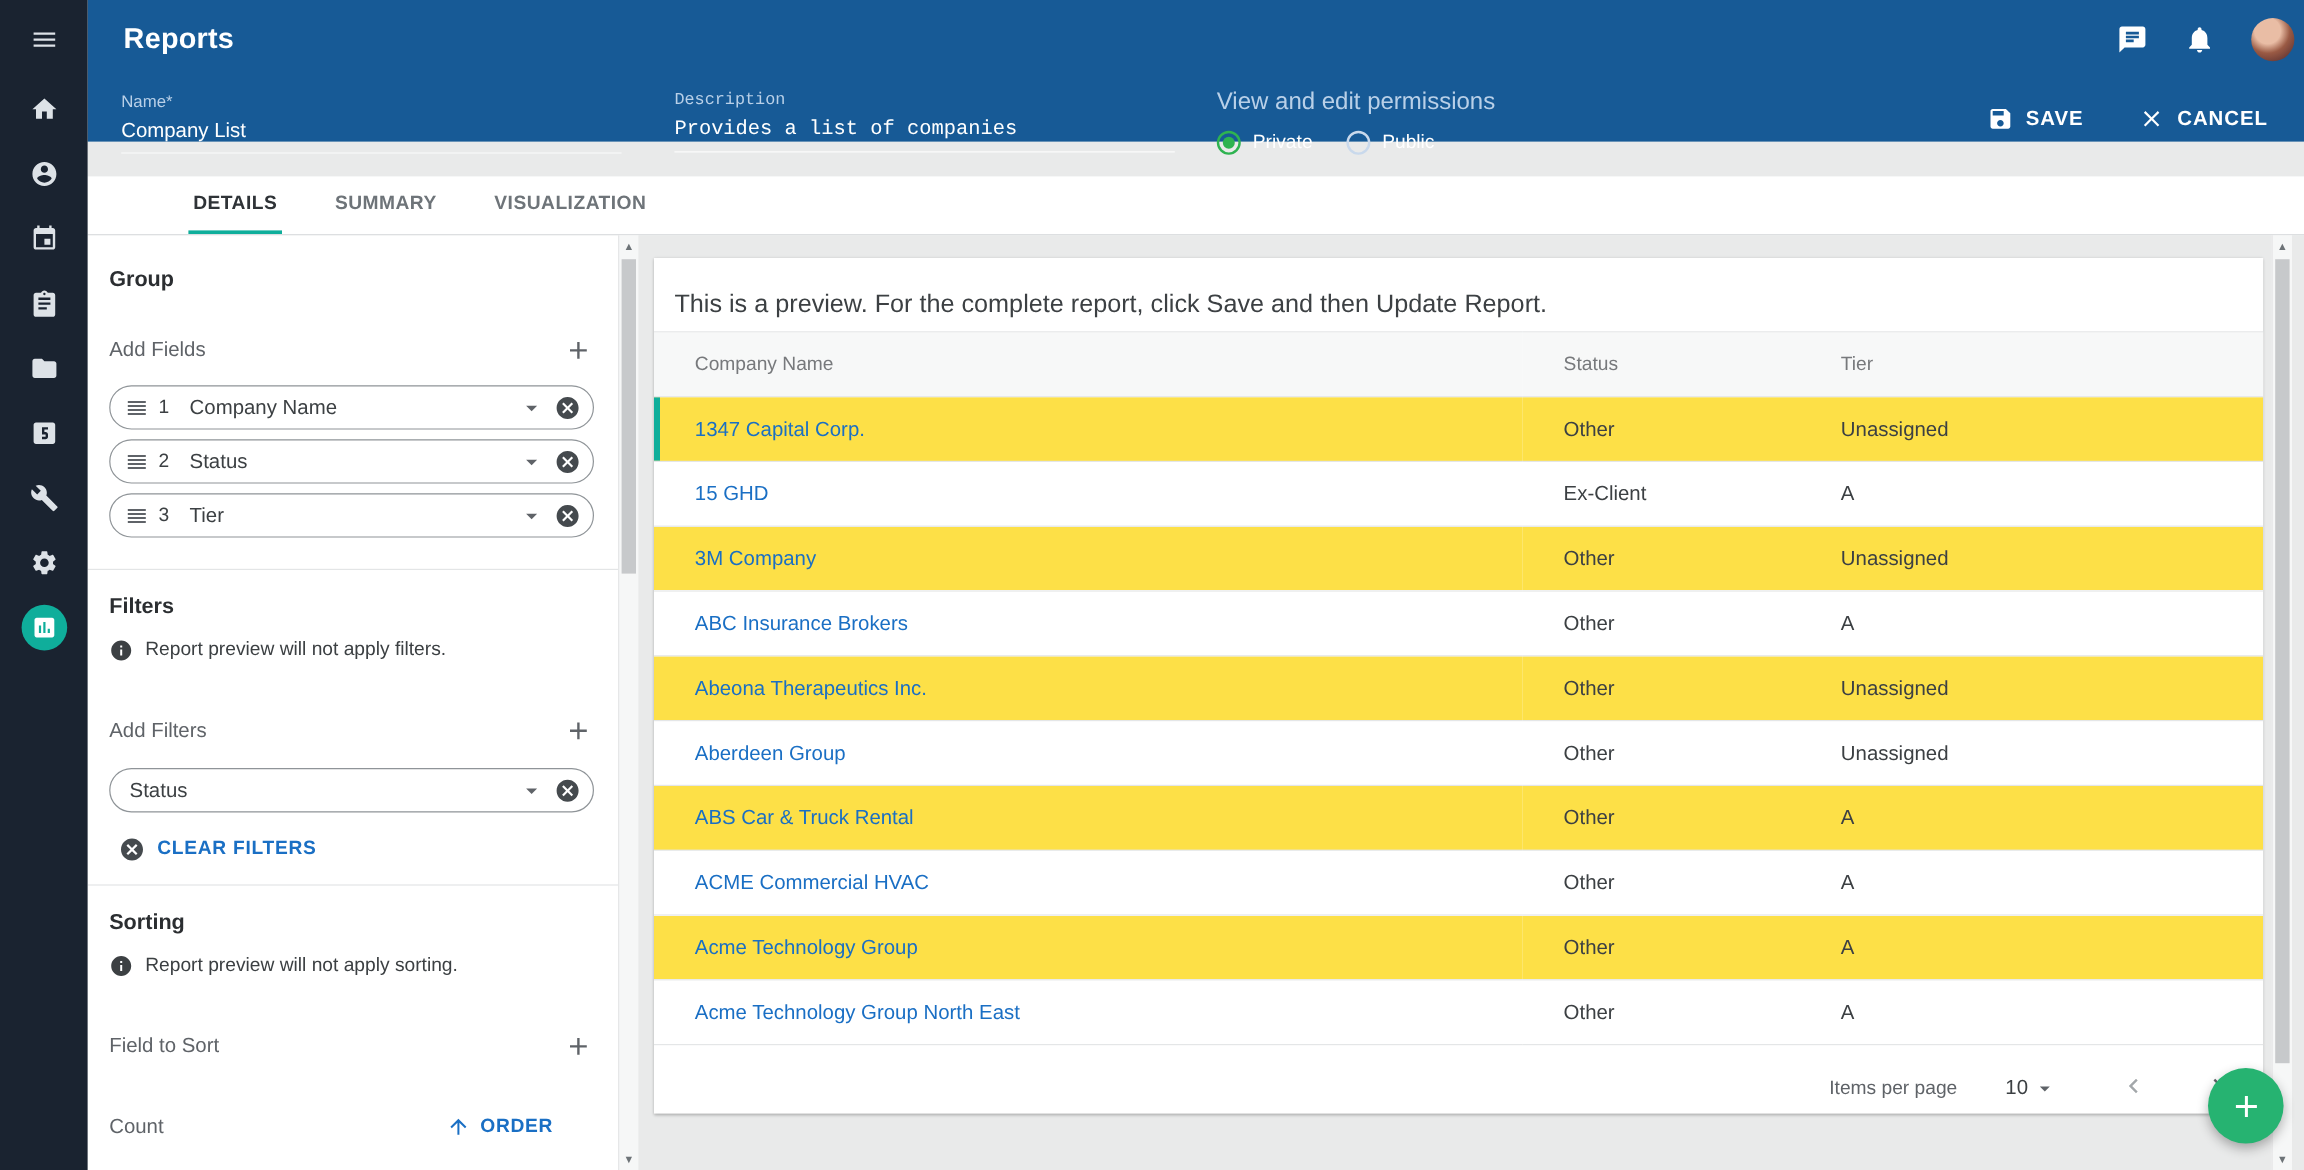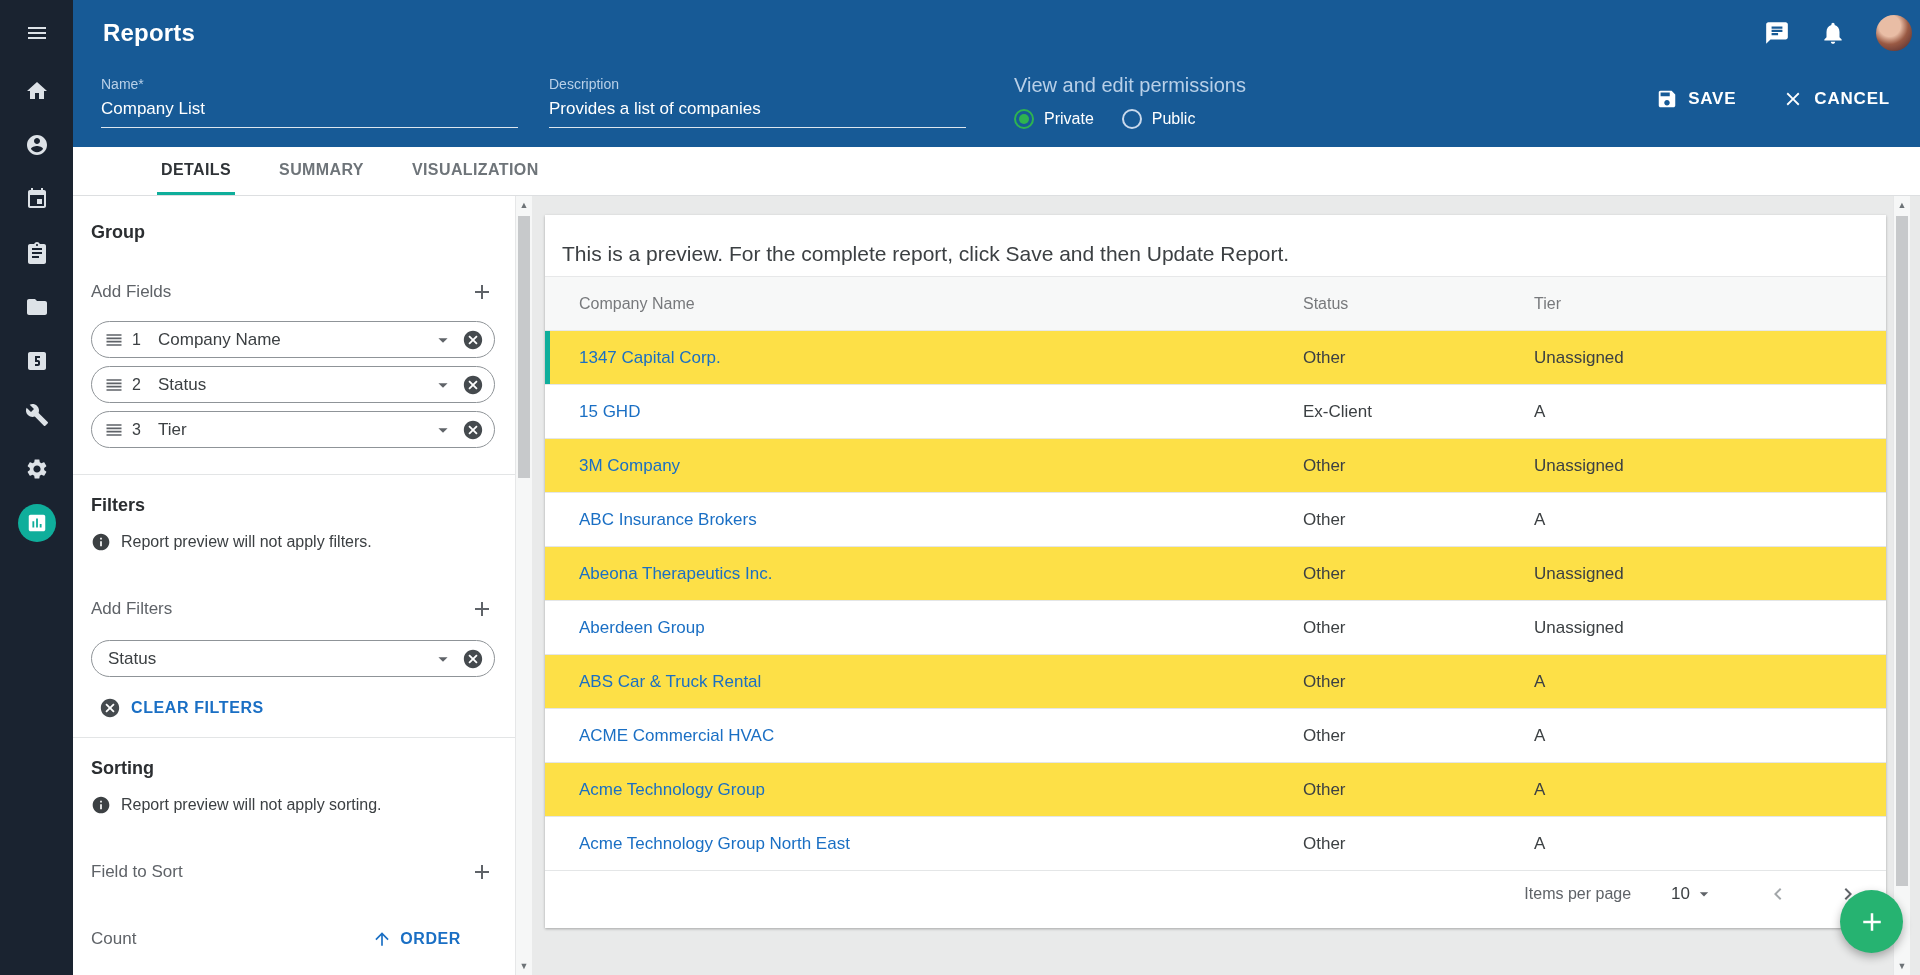--- a/index.html
+++ b/index.html
@@ -13,30 +13,30 @@
   .sb-item { width:73px; height:54px; display:flex; align-items:center; justify-content:center;
     color:#dde2e7; cursor:pointer; }
   .sb-item:first-child { margin-top:6px; }
   .sb-item.second { margin-top:4px; }
   .sb-item svg { width:24px; height:24px; fill:currentColor; }
   .sb-item .circle { width:38px; height:38px; border-radius:50%; background:#0fae9b;
     display:flex; align-items:center; justify-content:center; color:#fff; }
   .sb-item .circle svg { width:22px; height:22px; }
 
   
-  .topbar { position:absolute; left:73px; top:0; width:1847px; height:147px; background:#175a96; z-index:2; }
+  .topbar { position:absolute; left:73px; top:0; width:1847px; height:118px; background:#175a96; z-index:2; }
   .ptitle { position:absolute; left:30px; top:19px; font-size:24px; font-weight:bold; color:#fff; letter-spacing:.2px; }
   .hicons { position:absolute; right:8px; top:14px; height:38px; display:flex; align-items:center; gap:30px; }
   .hicon { width:26px; height:26px; cursor:pointer; }
   .hicon svg { width:26px; height:26px; fill:#fff; }
   .avatar { width:36px; height:36px; border-radius:50%; cursor:pointer;
     background:radial-gradient(circle at 38% 30%, #e9bda5 0 32%, #9a5a44 55%, #46232b 100%); }
 
   .field { position:absolute; top:76px; width:417px; }
-  .f-name { left:28px; } .f-desc { left:476px; }
+  .f-name { left:28px; } .f-desc { left:489px;font-family:Liberation Mono, monospace; }
   .field label { display:block; font-size:14px; color:#b9d0e8; }
   .field .fval { margin-top:7px; font-size:17px; color:#fff; padding-bottom:8px;
     border-bottom:1px solid rgba(255,255,255,.85); cursor:text; }
 
   .perm { position:absolute; left:941px; top:74px; }
   .plabel { font-size:20px; color:#b9d0e8; }
   .radios { display:flex; align-items:center; margin-top:12px; }
   .radio { width:20px; height:20px; border-radius:50%; border:2px solid #c9d9ec; margin-right:10px;
     display:inline-flex; align-items:center; justify-content:center; cursor:pointer; flex:none; }
   .radio.checked { border-color:#2eb350; }
@@ -113,21 +113,21 @@
   .card table { width:100%; border-collapse:collapse; table-layout:fixed; }
   .card th { height:54px; text-align:left; font-size:16px; font-weight:normal; color:#77797c;
     padding:0 10px 0 34px; background:#f7f8f8; border-top:1px solid #e7e8e9; border-bottom:1px solid #e7e8e9; }
   .card td { height:54px; font-size:17px; color:#3c4043; padding:0 10px 0 34px;
     border-bottom:1px solid #e4e6e7; white-space:nowrap; overflow:hidden; }
   tr.striped { background:#fde047; }
   tr.selected { background:#fde047; }
   tr.selected td:first-child { box-shadow:inset 5px 0 0 #0fae9b; }
   .link { color:#1a6fc4; cursor:pointer; }
 
-  .tfoot { height:46px; display:flex; align-items:center; justify-content:flex-end; padding-right:26px;gap:16px; }
+  .tfoot { height:46px; display:flex; align-items:flex-end; justify-content:flex-end; padding-right:26px;gap:16px; }
   .tf-label { font-size:16px; color:#5f6368; margin-right:24px; }
   .ipp { display:flex; align-items:center; gap:4px; font-size:17px; color:#3c4043; cursor:pointer; margin-right:36px; }
   .ipp svg { width:20px; height:20px; fill:#5f6368; }
   .chev { width:24px; height:24px; cursor:pointer; flex:none; }
   .chev svg { width:24px; height:24px; }
   .chev.prev { margin-right:30px; } .chev.prev svg { fill:#a3a7aa; }
   .chev.next svg { fill:#5f6368; }
 
   .fab { position:absolute; left:1840px; top:890px; width:63px; height:63px; border-radius:50%;
     background:#26b371; border:none; box-shadow:0 4px 10px rgba(0,0,0,.3);

